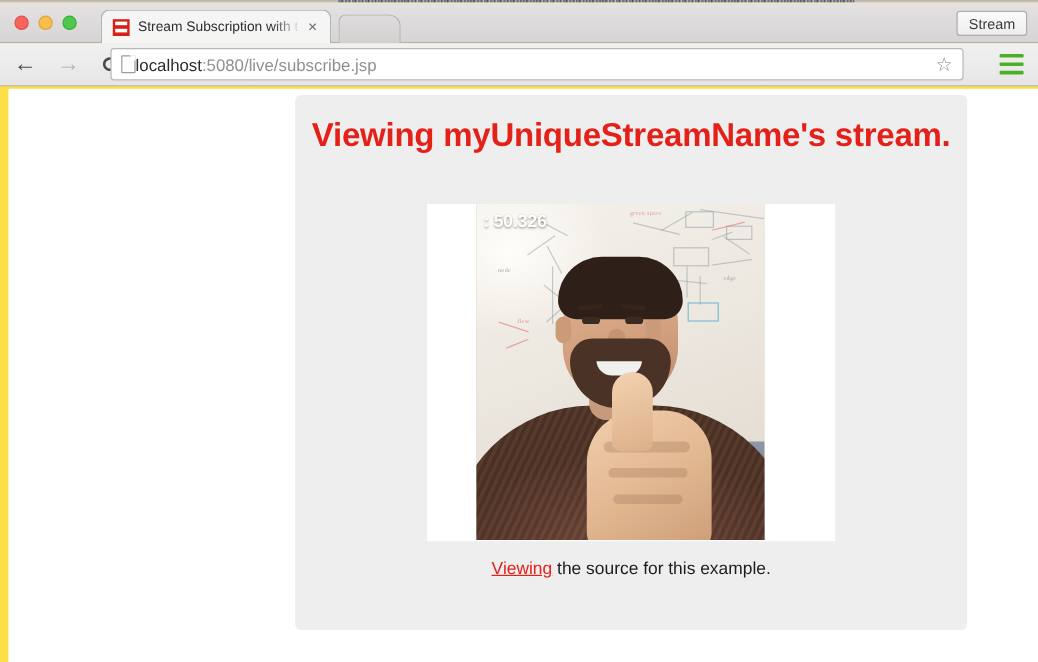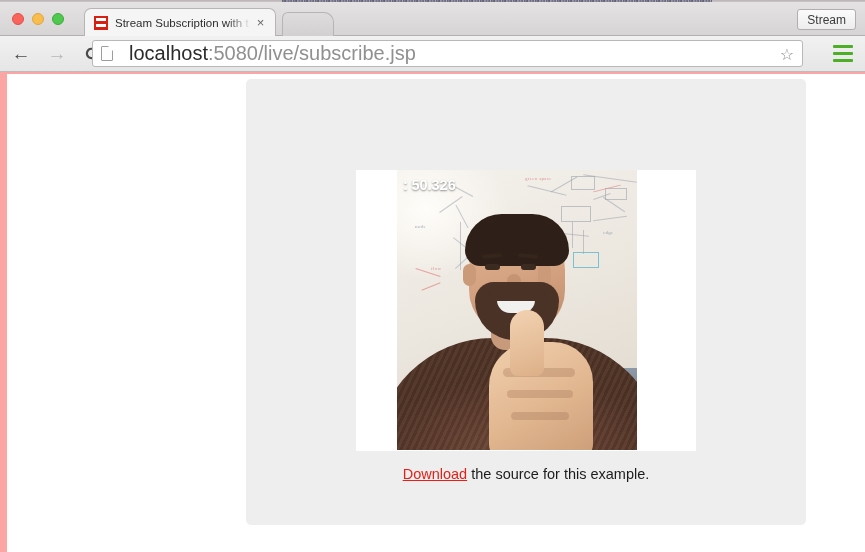--- a/index.html
+++ b/index.html
@@ -27,21 +27,21 @@
   .bg-left-strip {
     position: absolute; left: 0; top: 68px; width: 6px; height: 484px;
     background: #f2f2f2;
     border-right: 1px solid #d7d7d7;
   }
   .bg-left-marks { position: absolute; left: 0; width: 6px; background: #9aa0b4; }
 
   
   .browser {
     position: absolute; left: 0; top: 2px; width: 865px; height: 550px;
-    background: #fca5a5;
+    background: #fde047;
     overflow: hidden;
   }
   .titlebar {
     position: relative; height: 34px;
     background: linear-gradient(to bottom, #e4e2e2 0%, #d6d4d4 100%);
     border-bottom: 1px solid #b2b0b0;
   }
   .traffic { position: absolute; left: 12px; top: 11px; display: flex; gap: 8px; }
   .light { width: 12px; height: 12px; border-radius: 50%; }
   .light.red    { background: #f9645c; border: 1px solid #e0524b; }
@@ -127,21 +127,21 @@
   .page-ico {
     width: 12px; height: 15px; margin-left: 8px; flex: 0 0 auto;
     background: #fdfdfd; border: 1px solid #9d9d9d; border-radius: 1px;
     position: relative;
   }
   .page-ico::after {
     content: ""; position: absolute; right: -1px; top: -1px;
     border-width: 0 5px 5px 0; border-style: solid;
     border-color: transparent #ffffff transparent transparent;
   }
-  .url { font-size: 20px; margin-left: 16px; color: #909090; white-space: nowrap; }
+  .url { font-size: 14px; margin-left: 0; color: #909090; white-space: nowrap; }
   .url .host { color: #2b2b2b; }
   .star-btn {
     position: absolute; right: 8px; top: 4px;
     font-size: 16px; line-height: 19px; color: #8b8b8b;
   }
   .menu-btn {
     position: absolute; right: 12px; top: 9px;
     width: 20px; height: 17px;
     display: flex; flex-direction: column; justify-content: space-between;
   }
@@ -341,20 +341,21 @@
       <div class="menu-btn">
         <i></i>
         <i></i>
         <i></i>
       </div>
     </div>
 
     <div class="viewport">
       <div class="card">
 
+        <div class="page-title">Viewing myUniqueStreamName's stream.</div>
 
         <div class="player">
           <div class="video">
             <div class="wb">
 
               <div class="ink" style="left:44px;top:18px;width:34px;transform:rotate(28deg);"></div>
               <div class="ink" style="left:40px;top:34px;width:28px;transform:rotate(-35deg);"></div>
               <div class="ink" style="left:52px;top:46px;width:26px;transform:rotate(62deg);"></div>
               <div class="ink v" style="left:63px;top:52px;height:48px;"></div>
               <div class="ink" style="left:54px;top:74px;width:22px;transform:rotate(38deg);"></div>
@@ -403,18 +404,18 @@
               <div class="knuckle" style="left:14px;top:26px;width:72px;height:9px;"></div>
               <div class="knuckle" style="left:18px;top:48px;width:66px;height:8px;"></div>
               <div class="knuckle" style="left:22px;top:70px;width:58px;height:8px;"></div>
             </div>
             <div class="thumb-up"></div>
 
             <div class="video-overlay"><span class="clip">:</span> <span>50.326</span></div>
           </div>
         </div>
 
-        <div class="footnote"><a class="dl" href="#">Download</a><span> the source for this example.</span></div>
+        <div class="footnote"><a class="dl" href="#">Viewing</a><span> the source for this example.</span></div>
 
       </div>
     </div>
   </div>
 </div>
 
 </body></html>

